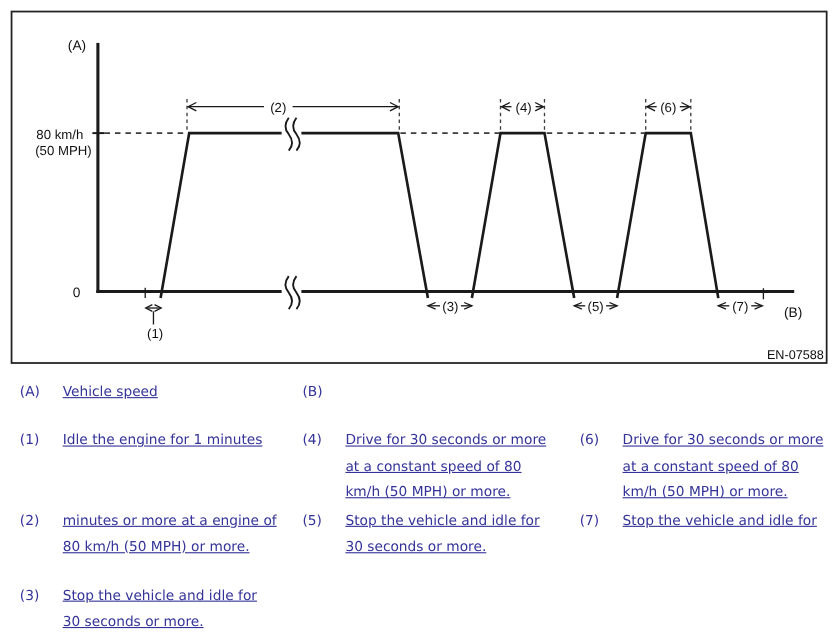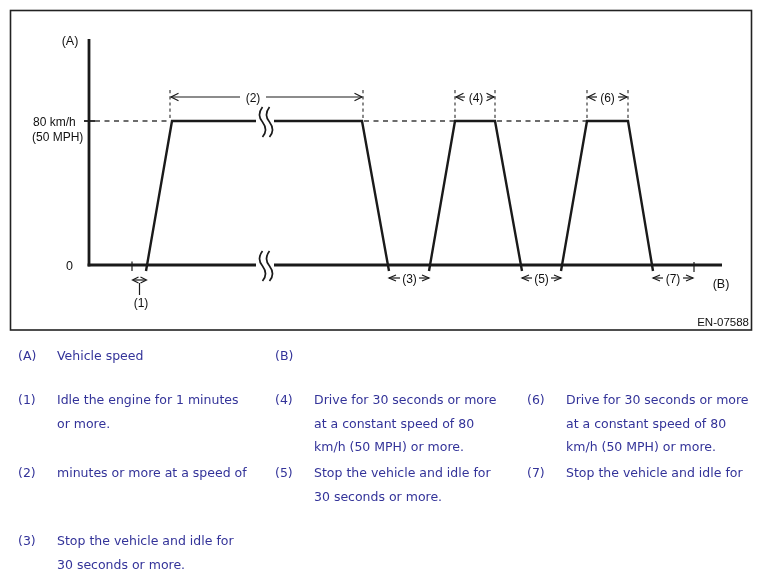--- a/index.html
+++ b/index.html
@@ -23,21 +23,21 @@
     color:#333399;
     font-size:12.5px;
     line-height:23.6px;
     white-space:nowrap;
   }
   .note .num{
     display:inline-block;
     width:39px;
     flex:0 0 39px;
   }
-  .note .lines div{white-space:nowrap;}
+  .note .lines div{white-space:nowrap;text-decoration:underline;}
 </style>
 </head>
 <body>
 
 <div id="page">
 
   <svg id="diagram-svg" width="764" height="576" viewBox="0 0 764 576">
 
     <g stroke="#3c3c3c" stroke-width="1.5" stroke-dasharray="5,4.5">
       <line x1="95" y1="121" x2="169" y2="121"></line>
@@ -153,21 +153,20 @@
         </div>
     </div>
     <div class="note" style="left:275px;top:344px">
       <span class="num">(B)</span>
     </div>
 
     <div class="note" style="left:18px;top:388px">
       <span class="num">(1)</span>
       <div class="lines">
         <div>Idle the engine for 1 minutes</div>
-        <div>or more.</div>
       </div>
     </div>
 
     <div class="note" style="left:275px;top:388px">
       <span class="num">(4)</span>
       <div class="lines">
         <div>Drive for 30 seconds or more</div>
         <div>at a constant speed of 80</div>
         <div>km/h (50 MPH) or more.</div>
       </div>
@@ -178,21 +177,22 @@
       <div class="lines">
         <div>Drive for 30 seconds or more</div>
         <div>at a constant speed of 80</div>
         <div>km/h (50 MPH) or more.</div>
       </div>
     </div>
 
     <div class="note" style="left:18px;top:461px">
       <span class="num">(2)</span>
       <div class="lines">
-        <div>minutes or more at a speed of</div>
+        <div>minutes or more at a engine of</div>
+        <div>80 km/h (50 MPH) or more.</div>
       </div>
     </div>
 
     <div class="note" style="left:275px;top:461px">
       <span class="num">(5)</span>
       <div class="lines">
         <div>Stop the vehicle and idle for</div>
         <div>30 seconds or more.</div>
       </div>
     </div>

